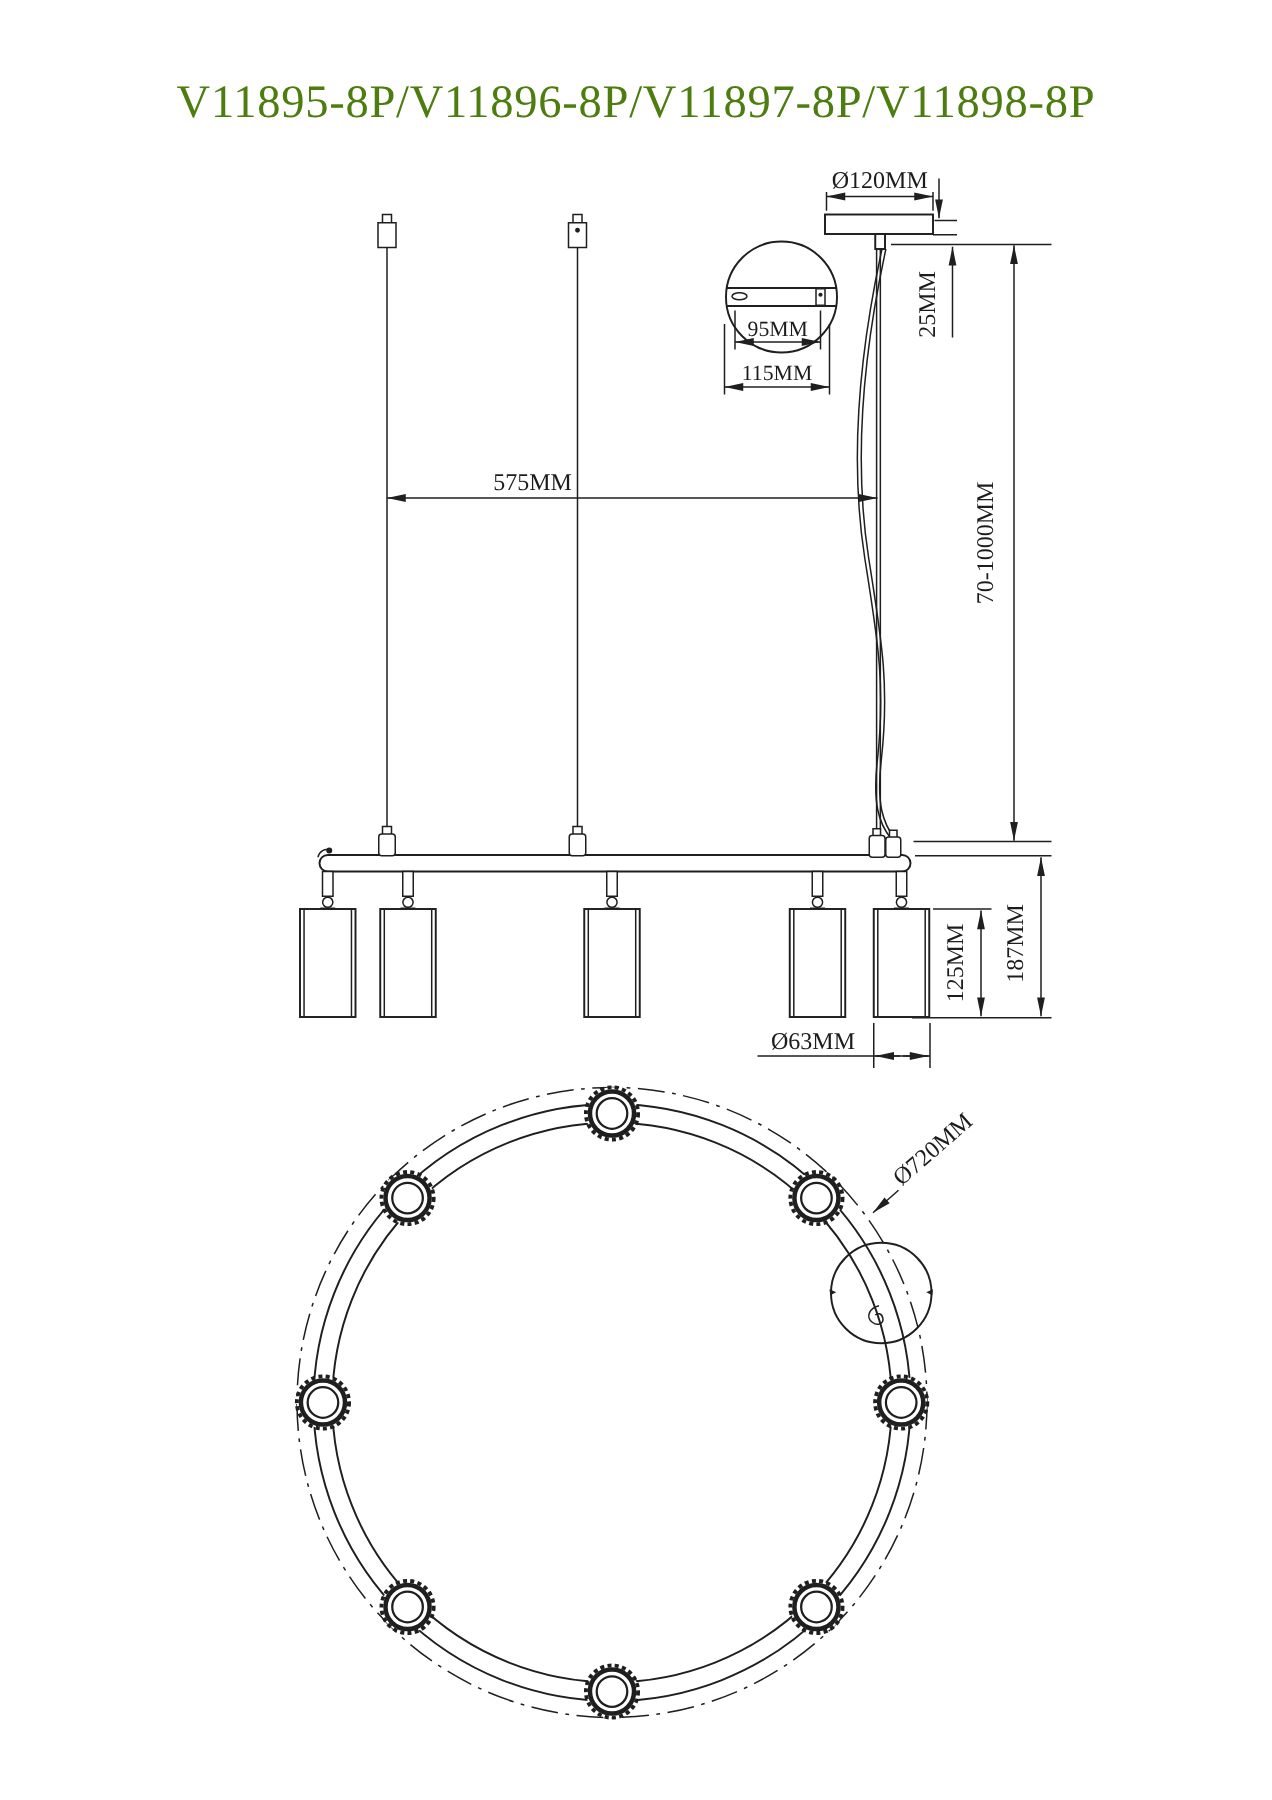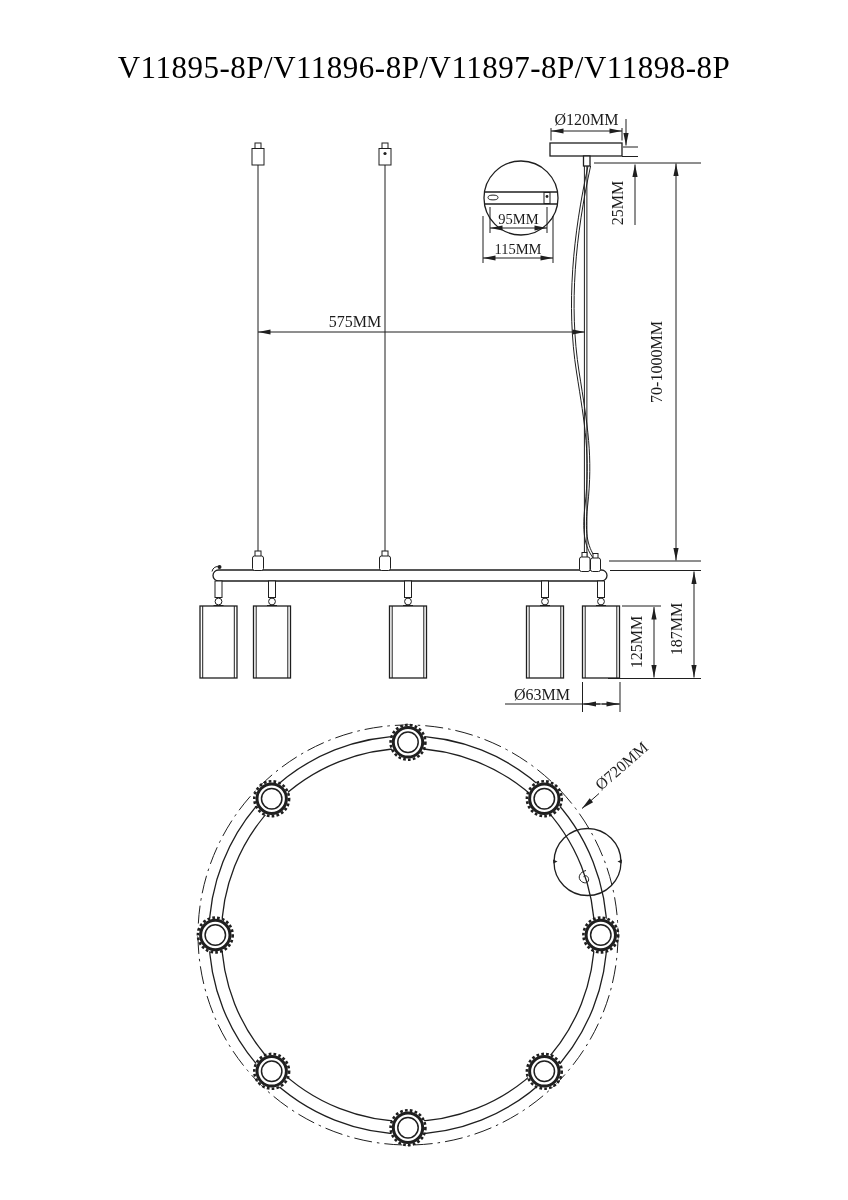--- a/index.html
+++ b/index.html
@@ -1,19 +1,19 @@
 <!DOCTYPE html>
 <html><head>
 <meta charset="utf-8">
 <style>
   html,body{margin:0;padding:0;background:#ffffff;}
   #canvas{position:relative;width:848px;height:1200px;background:#ffffff;overflow:hidden;
           font-family:"Liberation Serif", serif;}
   #title{position:absolute;top:50px;left:0;width:848px;text-align:center;
-         font-size:31px;letter-spacing:.5px;color:#000000;white-space:nowrap;}
+         font-size:31px;letter-spacing:.5px;color:#4d7c0f;white-space:nowrap;}
   svg{position:absolute;top:0;left:0;}
   .ln{stroke:#1f1f1f;stroke-width:1.3;fill:none;}
   .lt{stroke:#1f1f1f;stroke-width:1;fill:none;}
   .fw{fill:#ffffff;}
   .fb{fill:#1f1f1f;stroke:none;}
   text{fill:#1c1c1c;font-family:"Liberation Serif", serif;}
   .d16{font-size:16px;}
   .d14{font-size:14.5px;}
 </style>
 </head>

